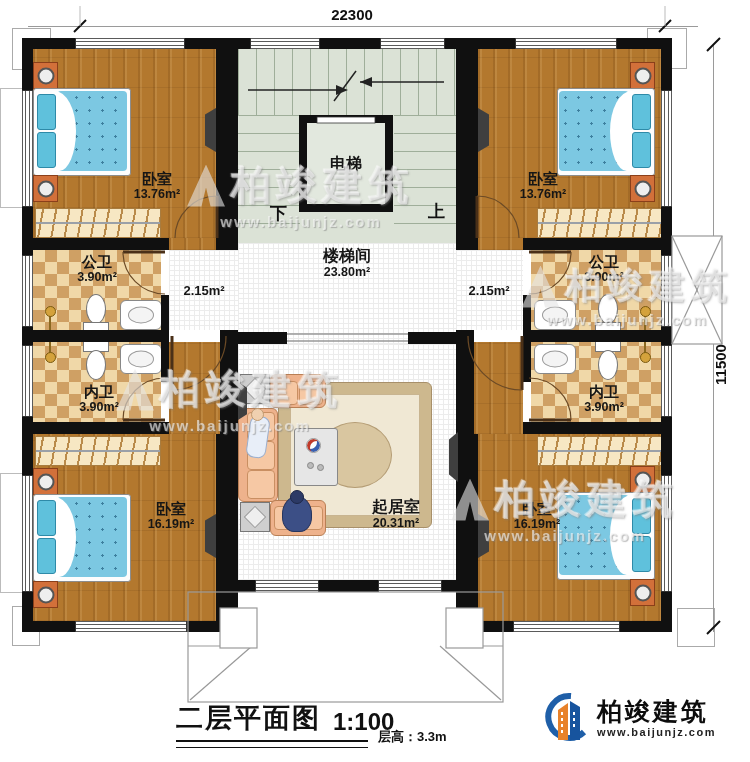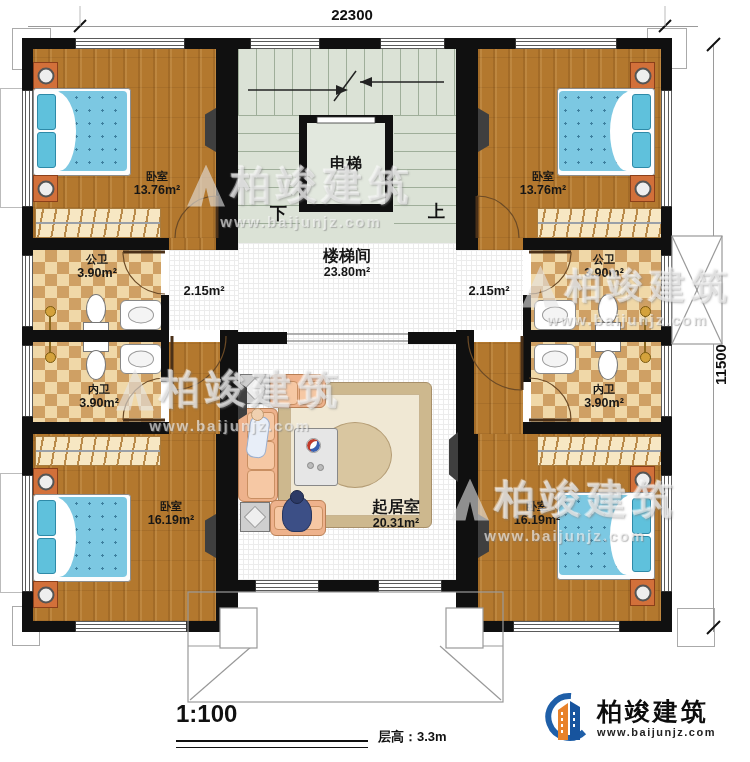--- a/index.html
+++ b/index.html
@@ -56,21 +56,21 @@
         box-shadow:inset 3px 2px 0 #c03a2a, inset -3px -3px 0 #3a60b0;z-index:4;}
   .cup{position:absolute;width:5px;height:5px;border-radius:50%;background:#bbb;border:1px solid #888;z-index:4;}
   .person1{position:absolute;background:#e8eef8;border:1px solid #9aaecd;border-radius:8px;transform:rotate(8deg);z-index:4;}
   .person2{position:absolute;background:#3c4f86;border:1px solid #27355e;border-radius:50% 50% 40% 40%;z-index:4;}
   .head{position:absolute;border-radius:50%;z-index:5;}
   .wedge{position:absolute;background:#3f3f3f;z-index:5;}
   .elevbox{position:absolute;background:#101010;z-index:4;}
   .elevfloor{position:absolute;background:#e2e8de;z-index:5;}
   
   .rlabel{position:absolute;transform:translateX(-50%);text-align:center;z-index:7;color:#161616;line-height:1.15;white-space:nowrap;}
-  .rname{font-size:11px;font-weight:bold;}
+  .rname{font-size:15px;font-weight:bold;}
   .rname-big{font-size:16px;font-weight:bold;}
   .rarea{font-size:12.5px;font-weight:bold;}
   .dirlabel{position:absolute;z-index:7;font-size:17px;font-weight:bold;color:#111;}
   .dimtext{position:absolute;z-index:7;font-size:15px;font-weight:bold;color:#111;}
   .dimline{position:absolute;background:#9a9a9a;z-index:6;}
   svg.overlay{position:absolute;left:0;top:0;z-index:6;}
   
   .wm{position:absolute;z-index:8;pointer-events:none;text-align:center;}
   .wm .row{display:flex;align-items:center;justify-content:center;gap:6px;}
   .wm .glyph{width:38px;height:42px;background:rgba(248,248,248,.5);
@@ -432,20 +432,21 @@
   </div>
   <div class="wm" style="left:430px;top:472px;width:270px">
     <div class="row">
         <div class="glyph"></div>
       <span class="chars">柏竣建筑</span>
       </div>
     <div class="url">www.baijunjz.com</div>
   </div>
 
   <div class="titlerow">
+    <span class="bigtitle">二层平面图</span>
     <span class="scaletxt">1:100</span>
   </div>
   <div class="dbl-underline"></div>
   <div class="infoline" style="left:378px;top:728px">层高：3.3m</div>
 
   <div class="brand">
     <svg width="46" height="56" viewBox="0 0 46 56">
       <path d="M28,6 A21,21 0 1 0 41,42" stroke="#1f5fa8" stroke-width="6" fill="none"></path>
       <polygon points="15,50 15,20 25,13 25,50" fill="#e8822a"></polygon>
       <polygon points="27,50 27,11 37,17 37,50" fill="#17549e"></polygon>

